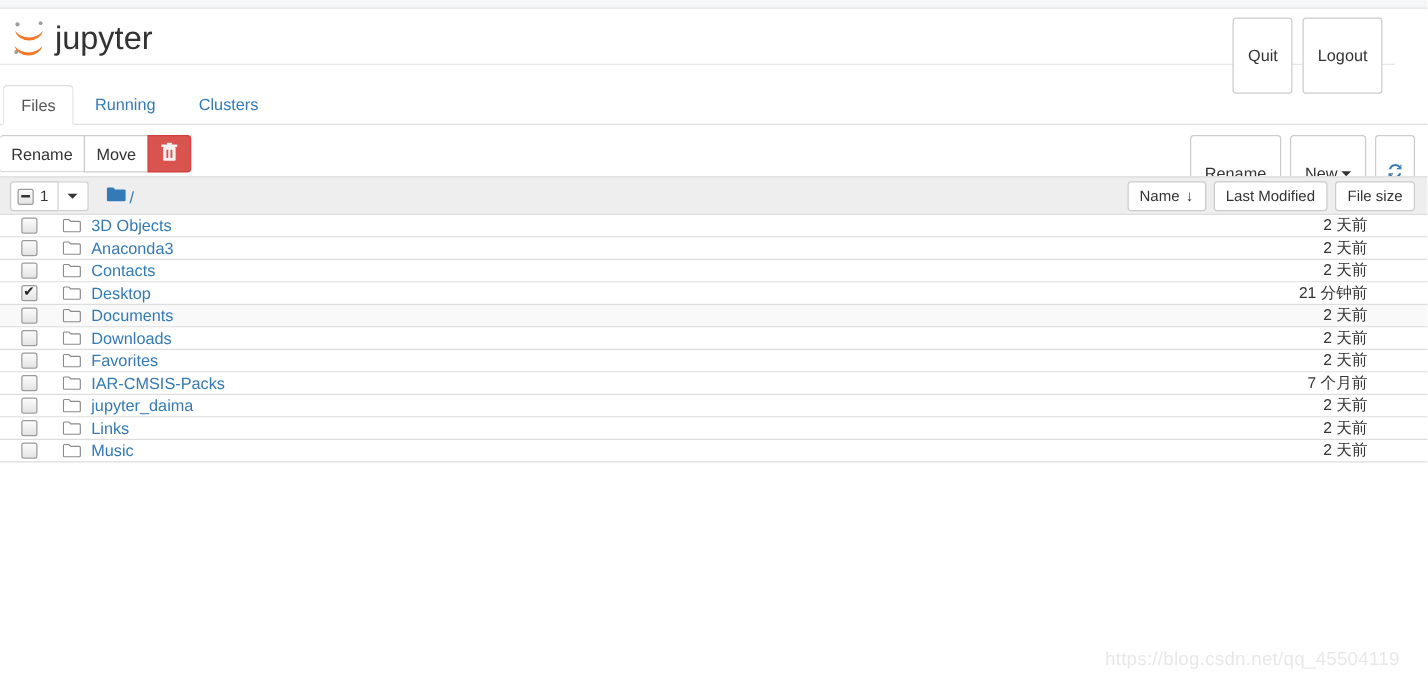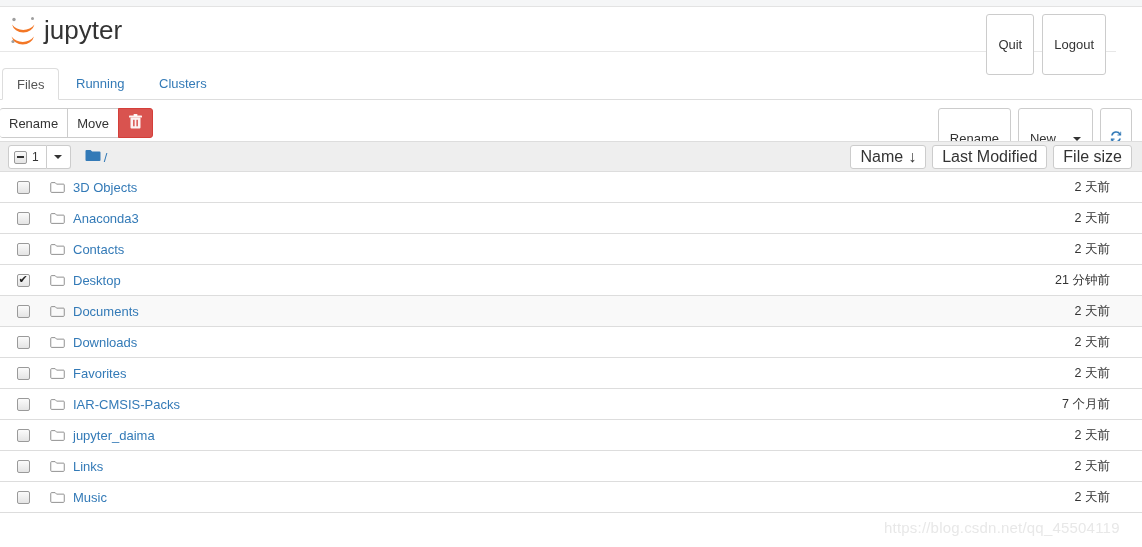--- a/index.html
+++ b/index.html
@@ -156,21 +156,21 @@
   .toolbar-right {
     position: absolute;
     right: 10px;
     top: 0;
     display: flex;
     gap: 7px;
   }
   .btn-new {
     display: flex;
     align-items: center;
-    gap: 17px;
+    gap: 3px;
   }
   .caret {
     width: 0; height: 0;
     border-left: 4px solid transparent;
     border-right: 4px solid transparent;
     border-top: 4px solid #333333;
     display: inline-block;
   }
   .btn-refresh {
     padding: 4px 8px;
@@ -277,21 +277,21 @@
     position: absolute;
     right: 10px;
     top: 3px;
     display: flex;
     gap: 6px;
   }
   .sort-btn {
     background: #ffffff;
     border: 1px solid #cccccc;
     border-radius: 3px;
-    font-size: 16px;
+    font-size: 12px;
     color: #333333;
     padding: 4px 9px;
     line-height: 14px;
     cursor: pointer;
     white-space: nowrap;
     display: flex;
     align-items: center;
     gap: 5px;
     box-sizing: border-box;
     height: 24px;
@@ -300,21 +300,21 @@
 
   
   .filelist {
     position: absolute;
     top: 172px;
     left: 0;
     width: 1142px;
   }
   .row {
     position: relative;
-    height: 31px;
+    height: 18px;
     border-bottom: 1px solid #dddddd;
     display: flex;
     align-items: center;
     box-sizing: border-box;
     background: #ffffff;
   }
   .row.hover {
     background: #f9f9f9;
   }
   .row-check {
@@ -330,21 +330,21 @@
   }
   .item-name {
     margin-left: 8px;
     font-size: 13px;
     color: #337ab7;
     cursor: pointer;
     white-space: nowrap;
   }
   .item-time {
     position: absolute;
-    right: 32px;
+    right: 48px;
     font-size: 12.5px;
     color: #333333;
     white-space: nowrap;
   }
 
   
   .watermark {
     position: absolute;
     left: 884px;
     top: 519px;

